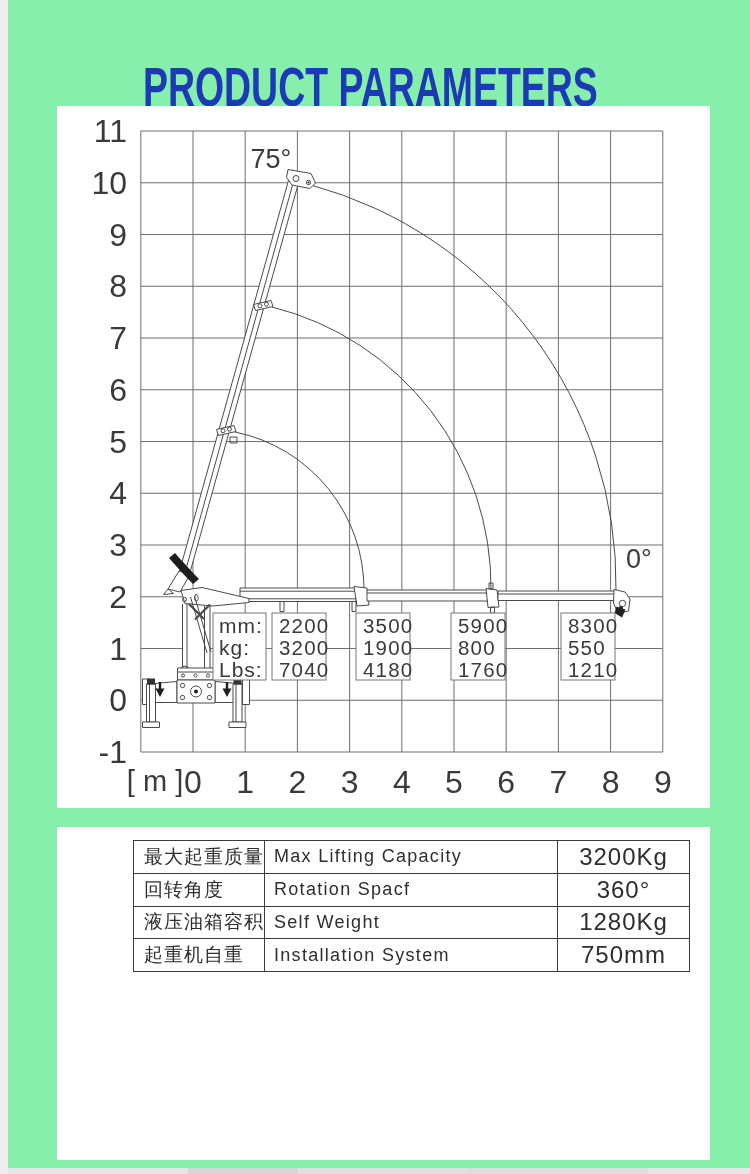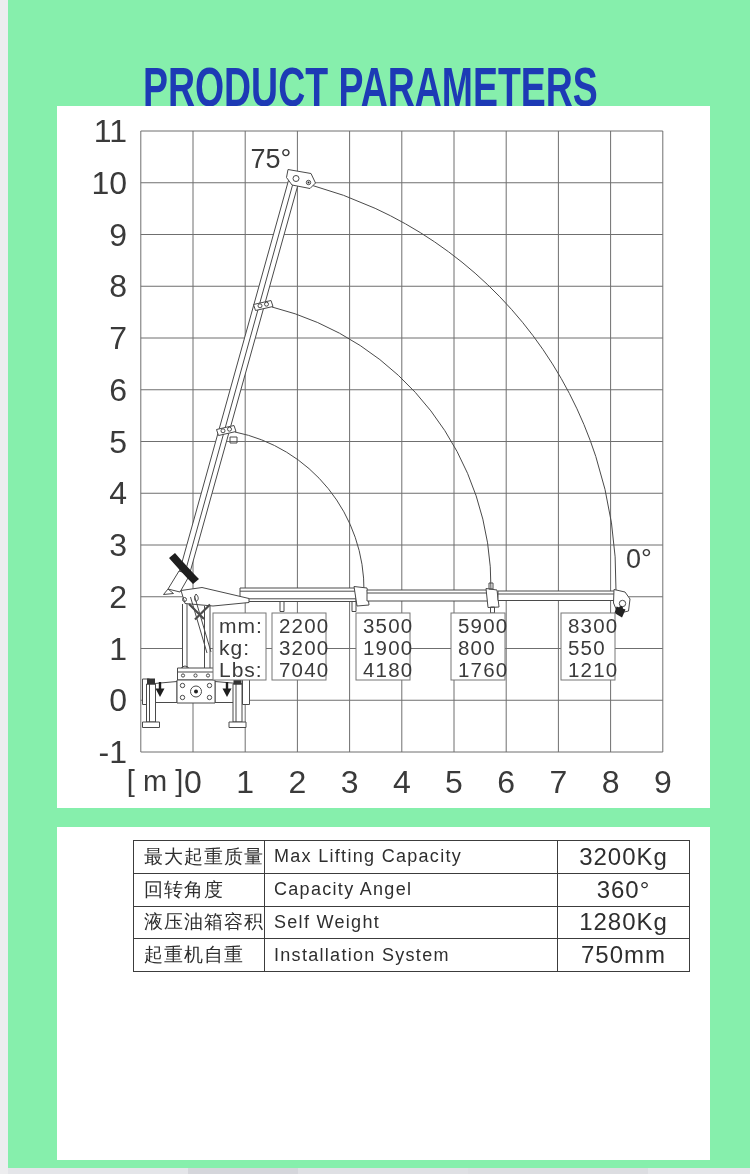--- a/index.html
+++ b/index.html
@@ -207,21 +207,21 @@
 
   <table class="spec-table" id="spec-table">
     <tbody id="spec-tbody">
         <tr>
           <td class="cn">最大起重质量</td>
           <td class="en">Max Lifting Capacity</td>
           <td class="val">3200Kg</td>
         </tr>
         <tr>
           <td class="cn">回转角度</td>
-          <td class="en">Capacity Angel</td>
+          <td class="en">Rotation Spacf</td>
           <td class="val">360°</td>
         </tr>
         <tr>
           <td class="cn">液压油箱容积</td>
           <td class="en">Self Weight</td>
           <td class="val">1280Kg</td>
         </tr>
         <tr>
           <td class="cn">起重机自重</td>
           <td class="en">Installation System</td>

